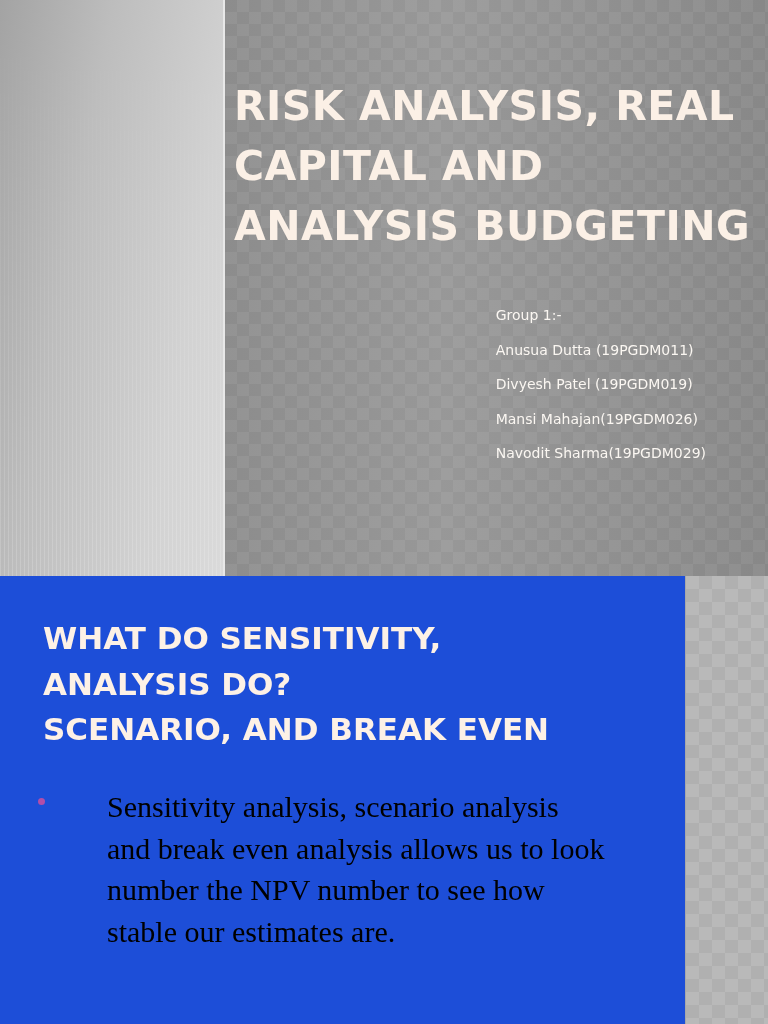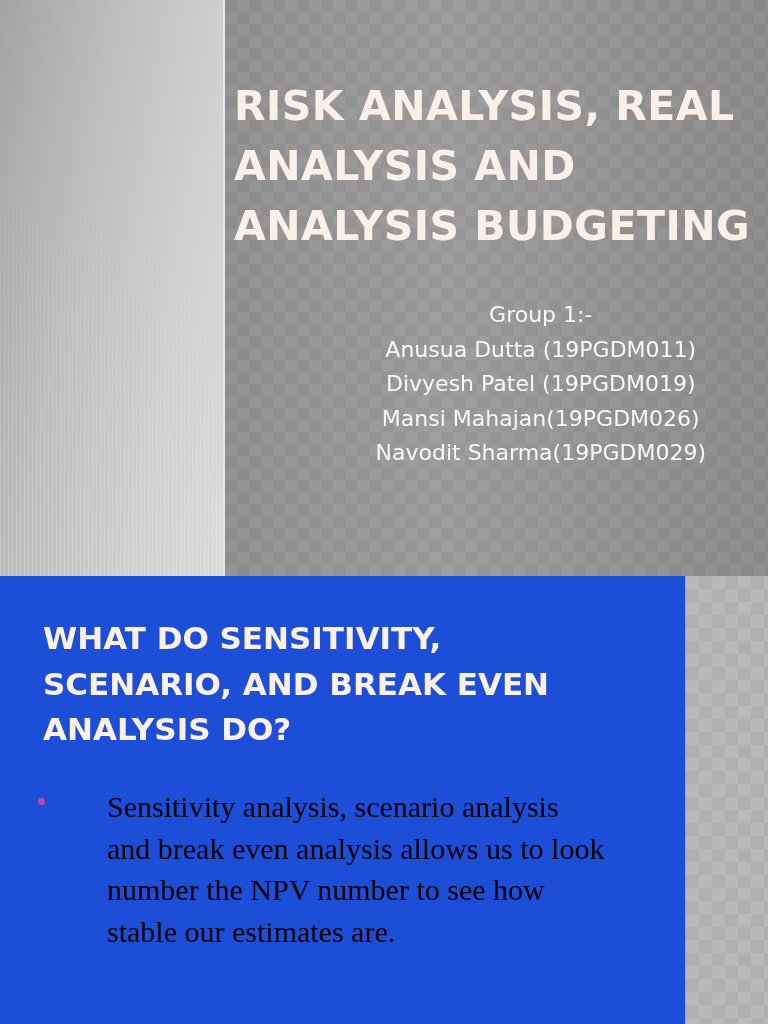--- a/index.html
+++ b/index.html
@@ -40,22 +40,22 @@
   .s1-title {
     position: absolute; left: 234px; top: 76px; width: 520px;
     color: #fbf0e6;
     font-family: "DejaVu Sans", sans-serif;
     font-weight: bold;
     font-size: 41px; line-height: 60px; letter-spacing: 0.5px;
     margin: 0;
   }
   .s1-title span { display: block; white-space: nowrap; }
   .s1-authors {
-    position: absolute; right: 62px; top: 298px; text-align: center;
-    color: #fbf7f2; font-size: 22px; line-height: 34.5px;
+    position: absolute; right: 62px; top: 298px; text-align: left;
+    color: #fbf7f2; font-size: 14px; line-height: 34.5px;
     font-family: "DejaVu Sans", sans-serif;
   }
   .s1-authors div { white-space: nowrap; }
 
   
   .slide2 { top: 576px; height: 448px; background: #1d4ed8; }
   .s2-band {
     position: absolute; left: 685px; top: 0; width: 83px; height: 448px;
     background-color: #b9b9b9;
     border-left: 1px solid #a8a8a8;
@@ -87,40 +87,40 @@
 </head>
 <body>
 
 <section class="slide slide1">
   <div class="s1-left"></div>
   <div class="s1-divider"></div>
   <div class="s1-right"></div>
 
   <h1 class="s1-title">
     <span>RISK ANALYSIS, REAL</span>
-    <span>ANALYSIS AND</span>
+    <span>CAPITAL AND</span>
     <span>ANALYSIS BUDGETING</span>
   </h1>
 
   <div class="s1-authors">
     <div>Group 1:-</div>
     <div>Anusua Dutta (19PGDM011)</div>
     <div>Divyesh Patel (19PGDM019)</div>
     <div>Mansi Mahajan(19PGDM026)</div>
     <div>Navodit Sharma(19PGDM029)</div>
   </div>
 </section>
 
 <section class="slide slide2">
   <div class="s2-band"></div>
 
   <h2 class="s2-title">
     <span>WHAT DO SENSITIVITY,</span>
+    <span>ANALYSIS DO?</span>
     <span>SCENARIO, AND BREAK EVEN</span>
-    <span>ANALYSIS DO?</span>
   </h2>
 
   <ul class="s2-list">
     <li>
       <span class="bullet"></span>
       <div class="s2-text">
         <span>Sensitivity analysis, scenario analysis</span>
         <span>and break even analysis allows us to look</span>
         <span>number the NPV number to see how</span>
         <span>stable our estimates are.</span>

